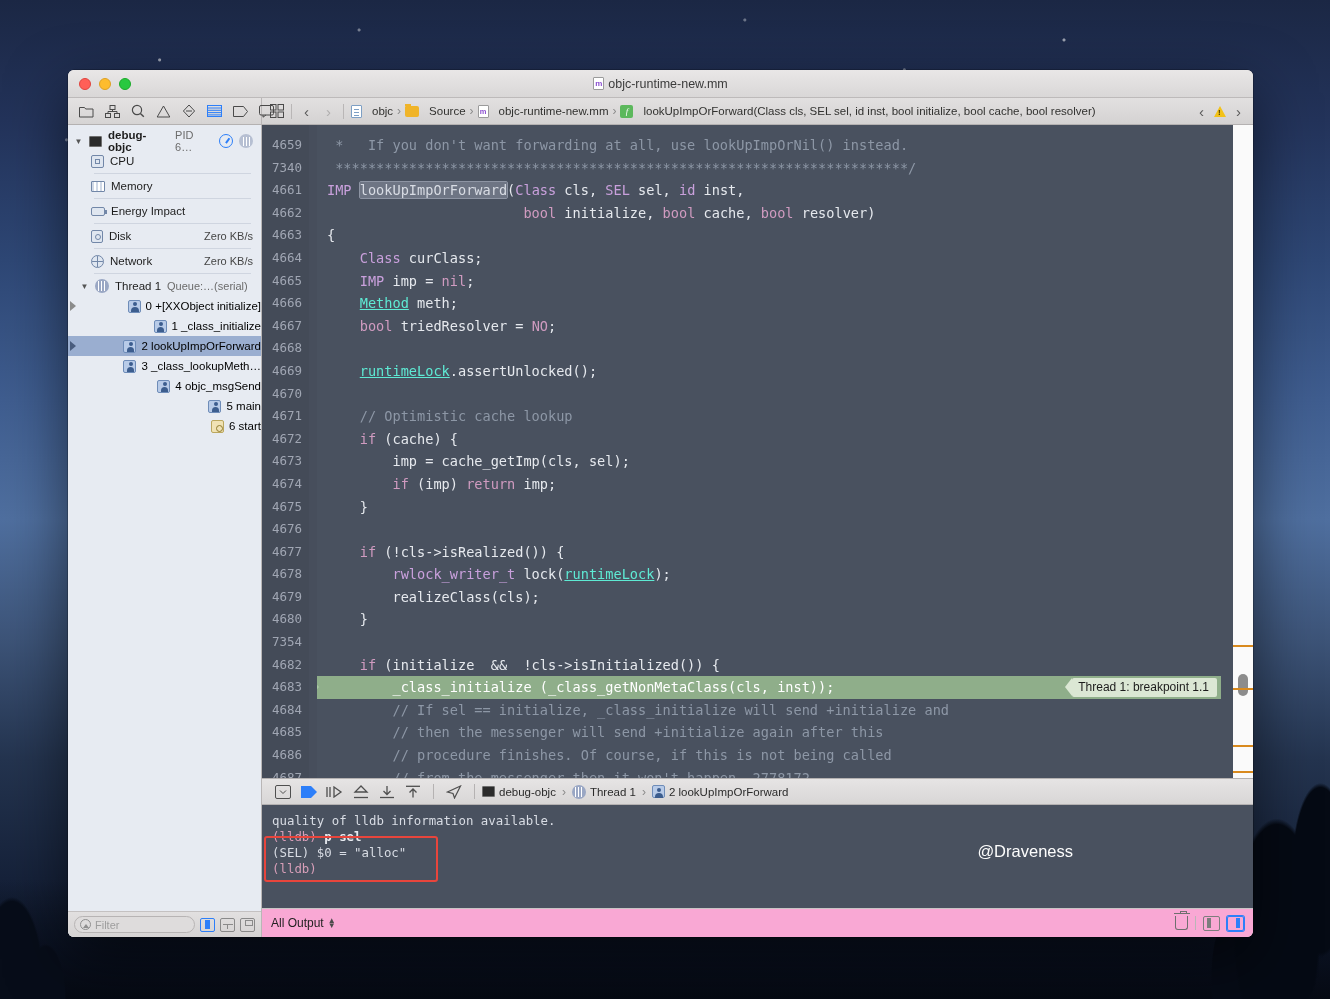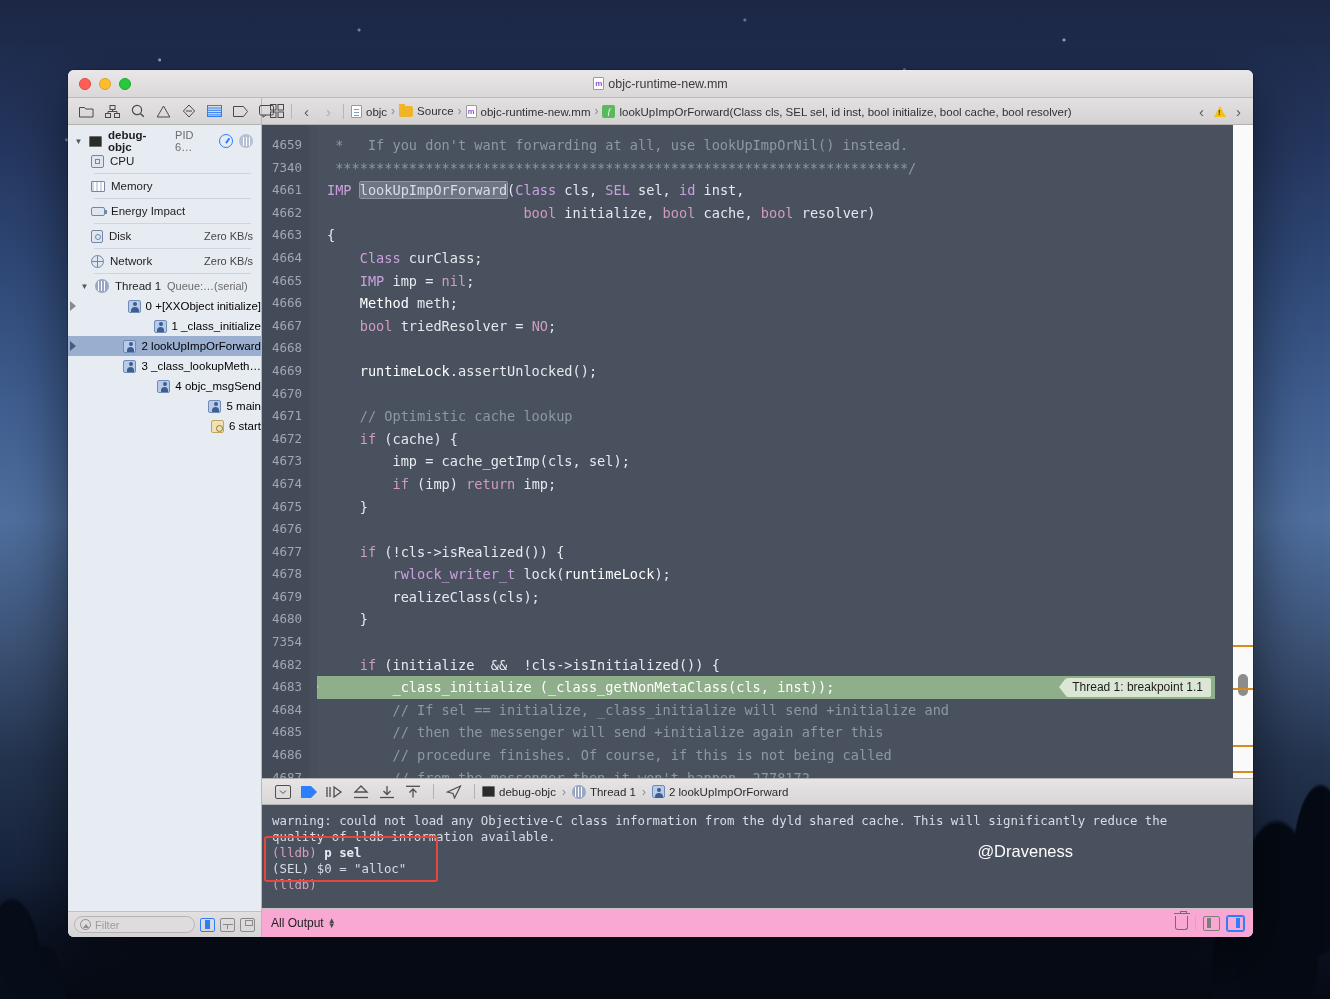--- a/index.html
+++ b/index.html
@@ -102,21 +102,21 @@
     background: linear-gradient(180deg,#e4e2e2 0%, #d6d4d4 100%);
   }
   .tb-ico { width: 15px; height: 15px; display:flex; align-items:center; justify-content:center; color:#4a4a4a; }
   .tb-ico svg { display:block; }
   .tb-right { flex: 1; display: flex; align-items: center; padding: 0 7px; gap: 7px; min-width: 0; }
   .arrowbtn { color:#5a5a5a; font-size: 15px; line-height: 1; padding: 0 5px; }
   .arrowbtn.dim { color: #b0aeae; }
   .vline { width:1px; height:15px; background:#b9b6b6; }
 
   .breadcrumb { display: flex; align-items: center; gap: 3px; font-size: 11.5px; color: #31312f; min-width:0; overflow:hidden; white-space:nowrap;}
-  .crumb { display: flex; align-items: flex-end; gap: 4px; }
+  .crumb { display: flex; align-items: center; gap: 10px; }
   .sep { color: #8b8b8b; font-size: 12px; padding: 0 1px; }
   .ic-doc { width: 11px; height: 13px; background:#fff; border:1px solid #7d9fc4; border-radius:1px; position:relative; }
   .ic-doc:after{content:"";position:absolute;left:2px;top:3px;right:2px;height:1px;background:#7d9fc4;box-shadow:0 3px 0 #7d9fc4,0 6px 0 #7d9fc4;}
   .ic-folder { width:14px;height:11px;background:#f0b429;border-radius:1px 2px 2px 2px; position:relative;}
   .ic-folder:before{content:"";position:absolute;top:-3px;left:0;width:6px;height:3px;background:#f0b429;border-radius:1px 1px 0 0;}
   .ic-mm { width:11px;height:13px;background:#fff;border:1px solid #9b9b9b;border-radius:1px;font-size:7.5px;color:#8b4fd0;display:flex;align-items:center;justify-content:center;font-weight:bold;}
   .ic-f { width:13px;height:13px;background:#5cb85c;border-radius:2px;color:#fff;font-size:9px;font-style:italic;display:flex;align-items:center;justify-content:center;font-family:"Liberation Serif",serif;}
   .tb-farright { margin-left:auto; display:flex; align-items:center; gap:5px; flex: 0 0 auto;}
   .warn-tri { width:0;height:0;border-left:6px solid transparent;border-right:6px solid transparent;border-bottom:11px solid #f3c218; position:relative;}
   .warn-tri:after{content:"!";position:absolute;left:-2px;top:2px;font-size:8px;color:#4a3c00;font-weight:bold;}
@@ -197,28 +197,28 @@
     font-family: "DejaVu Sans Mono", monospace;
   }
   .gutter {
     width: 47px; flex: 0 0 47px; background: #444b58;
     color: #a0a6b3; font-size: 12.5px; text-align: right;
     padding: 9px 7px 0 0; user-select: none;
   }
   .gutter div { height: 22.6px; line-height: 22.6px; }
   .foldcol { width: 8px; flex: 0 0 8px; background: #474e5c; }
   .code {
-    flex: 1; padding: 9px 18px 0 10px; font-size: 13.6px; color: #d8dce4;
+    flex: 1; padding: 9px 12px 0 10px; font-size: 13.6px; color: #d8dce4;
     white-space: pre; overflow: hidden; position: relative;
   }
   .code .ln { height: 22.6px; line-height: 22.6px; }
   .cmt   { color: #8d97a6; }
   .kw    { color: #d09bc0; }          
   .type  { color: #c9a0dc; }          
-  .type2 { color: #ffffff; }          
+  .type2 { color: #5eead4; text-decoration: underline; }          
   .fn    { color: #e6e9ee; }
   .sel-box { background: #6e7584; outline: 1px solid #8d94a3; border-radius:1px; padding: 0 0; }
   .bp-line {
     position: absolute; left: 0; right: 0; height: 22.6px;
     background: #8fae8a;
   }
   .bp-arrow {
     position: absolute; left: -18px; top: 0; width: 0; height: 0;
     border-top: 11.3px solid transparent; border-bottom: 11.3px solid transparent;
     border-left: 10px solid #a9c9a3;
@@ -599,21 +599,20 @@
           <span>Thread 1</span>
         </span>
         <span class="sep" style="margin:0 5px">›</span>
         <span class="db-crumb">
           <span class="person-ico"></span>
           <span>2 lookUpImpOrForward</span>
         </span>
       </div>
 
       <div class="console">
-        <div>warning: could not load any Objective-C class information from the dyld shared cache. This will significantly reduce the</div>
         <div>quality of lldb information available.</div>
         <div><span class="c-pink">(lldb) </span><span class="c-white">p sel</span></div>
         <div>(SEL) $0 = "alloc"</div>
         <div><span class="c-pink">(lldb) </span></div>
         <div class="redbox"></div>
         <div class="watermark">@Draveness</div>
       </div>
 
       <div class="confooter">
         <span>All Output</span>

